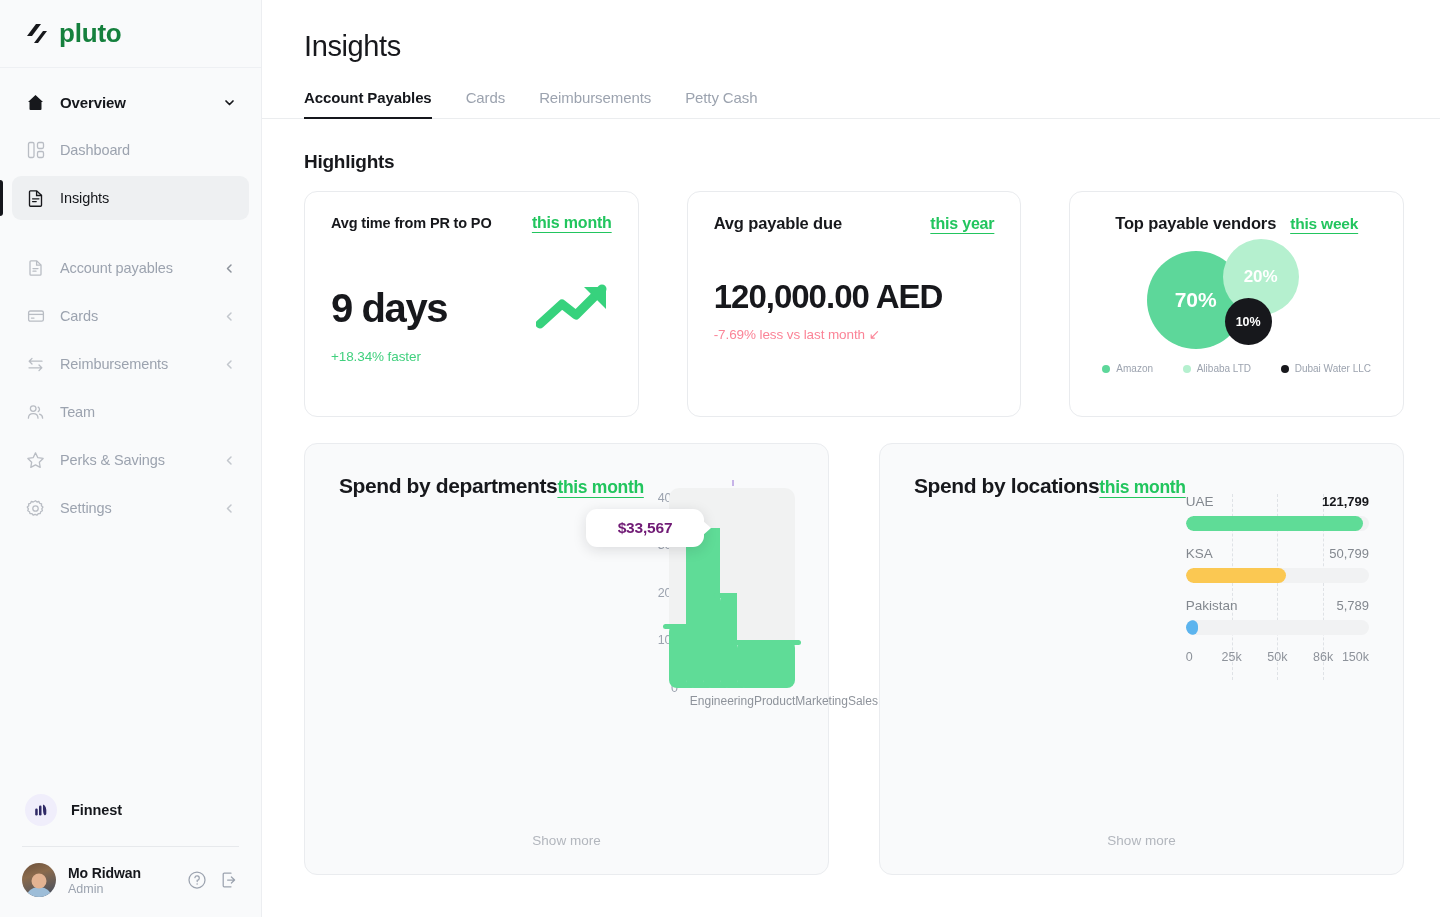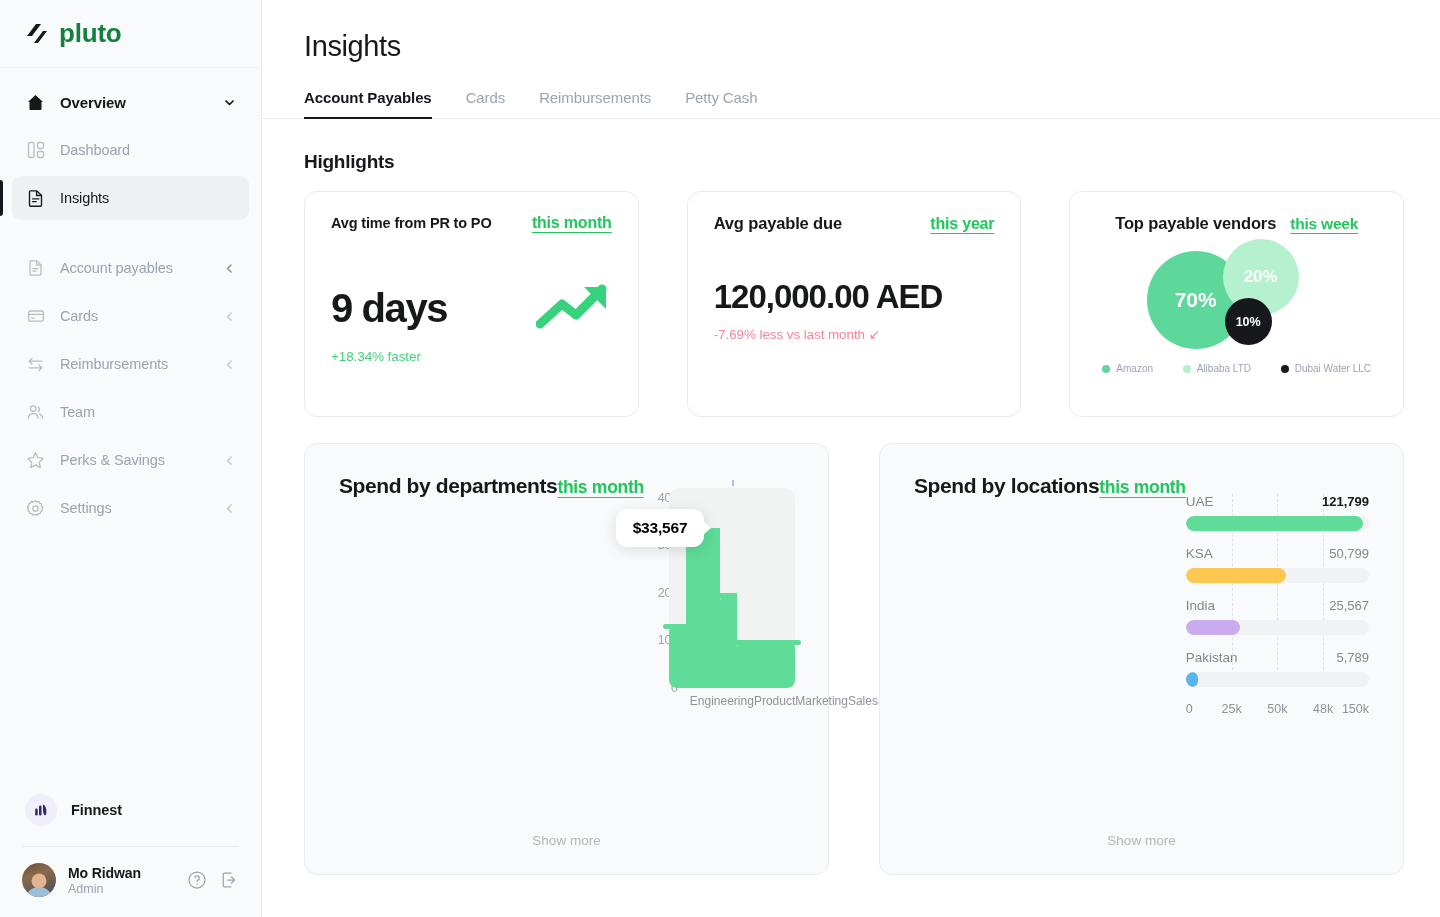--- a/index.html
+++ b/index.html
@@ -166,21 +166,21 @@
   .x-label { flex: 1 1 0; text-align: center; font-size: 12px; color: #8e939b; }
 
   .hover-line { position: absolute; top: -8px; bottom: 0; width: 0;
                 border-left: 2px dashed #c7b4e8; left: 50%; }
   .hover-knob { position: absolute; width: 17px; height: 17px; border-radius: 50%;
                 background: #fff; border: 3.5px solid #5fdc97; left: 50%;
                 transform: translate(-50%,-50%); }
   .tooltip {
     position: absolute; background: #fff; border-radius: 11px;
     box-shadow: 0 3px 14px rgba(20,22,28,0.13);
-    padding: 10px 17px; font-size: 15.5px; font-weight: 700; color: #000000;
+    padding: 10px 32px; font-size: 15.5px; font-weight: 700; color: #701a75;
     white-space: nowrap; letter-spacing: -0.2px;
   }
   .tooltip::after {
     content: ""; position: absolute; right: -7px; top: 50%; transform: translateY(-50%);
     border-top: 8px solid transparent; border-bottom: 8px solid transparent;
     border-left: 9px solid #fff;
   }
 
   
   .loc-list { position: relative; margin-top: 20px; flex: 1; }
@@ -549,42 +549,33 @@
                 <div class="loc-head">
                   <span class="loc-name">KSA</span>
                   <span class="loc-val muted">50,799</span>
                 </div>
                 <div class="loc-track">
                   <div class="loc-fill" style="width: 54.5%; background: rgb(251, 200, 82);"></div>
                 </div>
               </div>
               <div class="loc-row">
                 <div class="loc-head">
-                  <span class="loc-name">India</span>
-                  <span class="loc-val muted">25,567</span>
-                </div>
-                <div class="loc-track">
-                  <div class="loc-fill" style="width: 29.5%; background: rgb(201, 172, 237);"></div>
-                </div>
-              </div>
-              <div class="loc-row">
-                <div class="loc-head">
                   <span class="loc-name">Pakistan</span>
                   <span class="loc-val muted">5,789</span>
                 </div>
                 <div class="loc-track">
                   <div class="loc-fill" style="width: 6.5%; background: rgb(92, 180, 238);"></div>
                 </div>
               </div>
             </div>
           <div class="loc-axis" id="loc-axis">
               <span style="left: 0px; transform: none;">0</span>
               <span style="left: 25%;">25k</span>
               <span style="left: 50%;">50k</span>
-              <span style="left: 75%;">48k</span>
+              <span style="left: 75%;">86k</span>
               <span style="left: 100%; transform: translateX(-100%);">150k</span>
             </div>
         </div>
 
         <div class="show-more">Show more</div>
       </section>
     </div>
 
   </main>
 </div>

